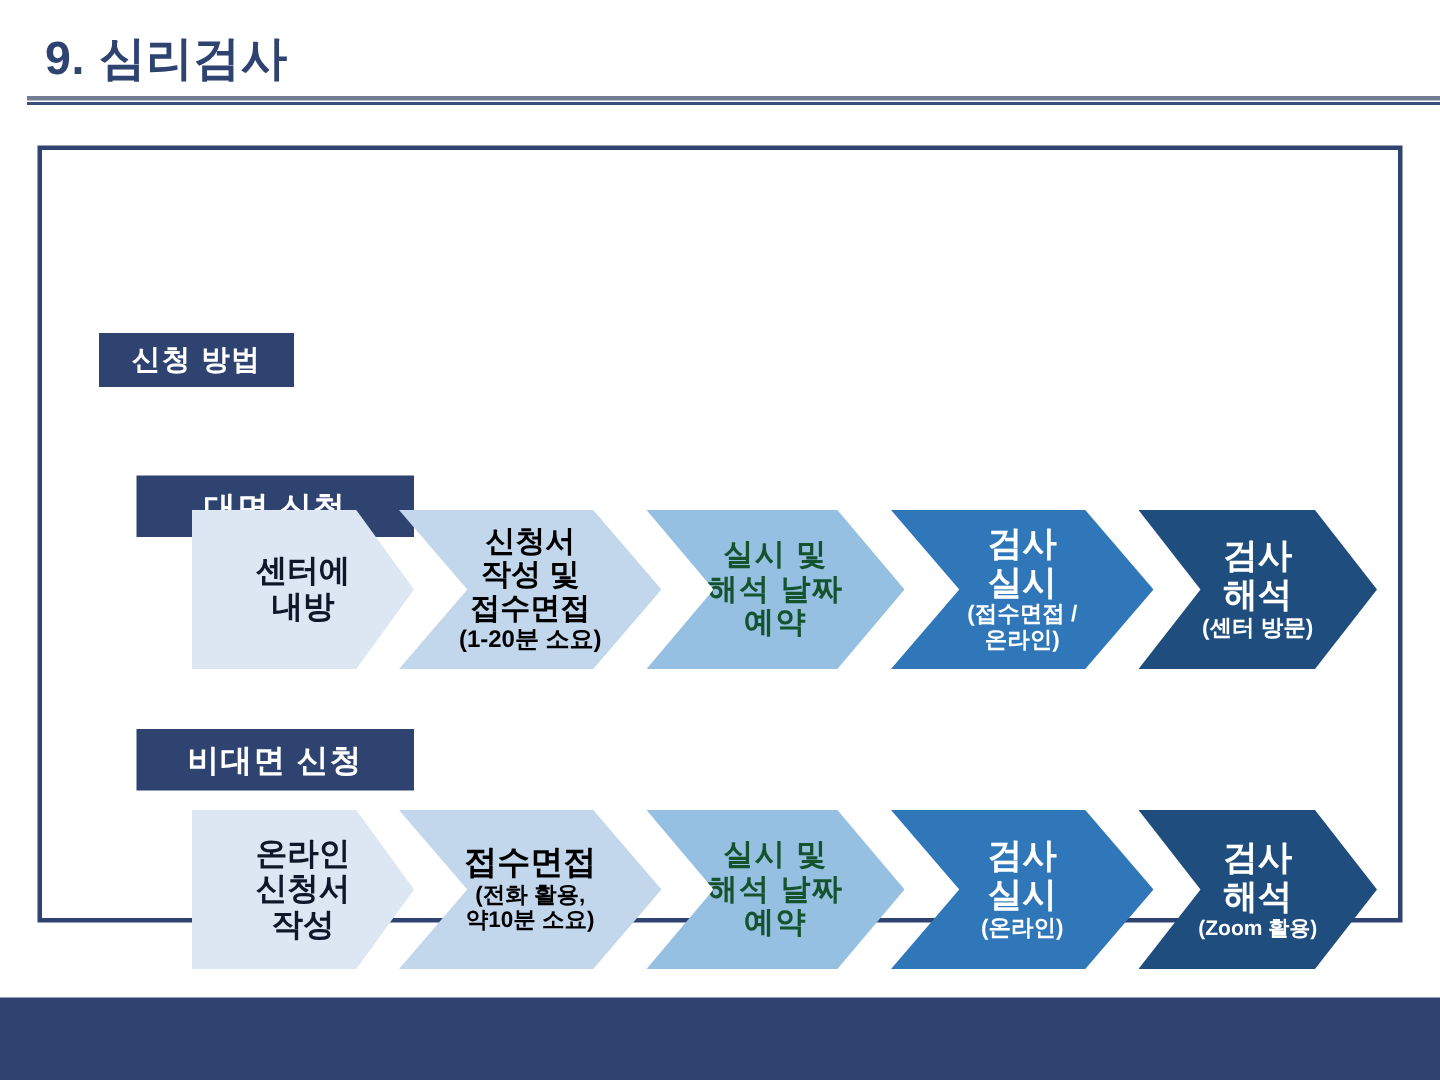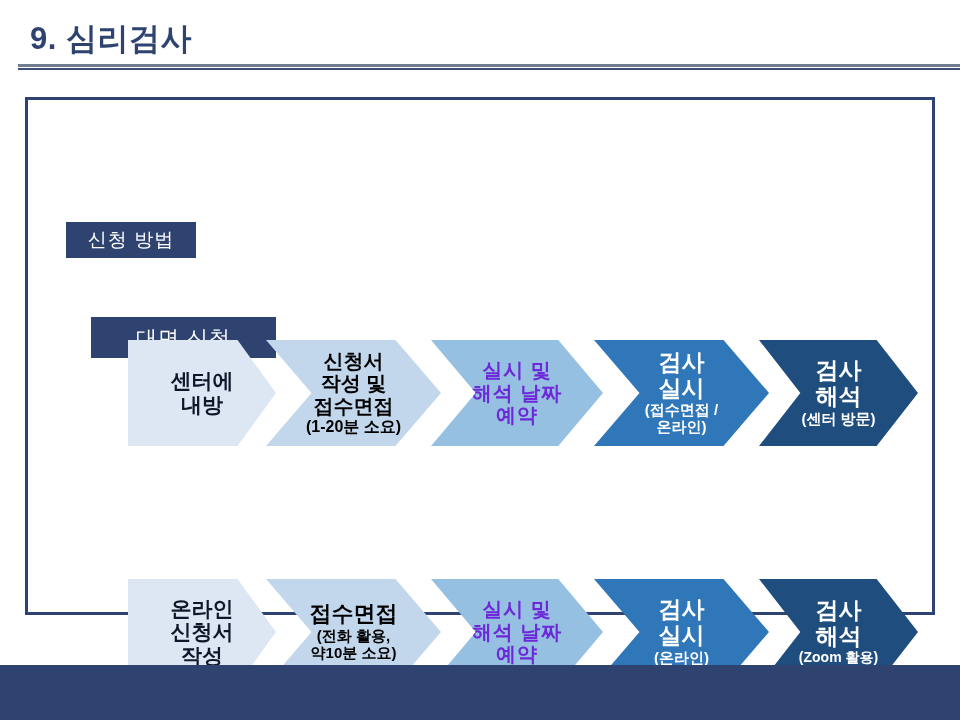--- a/index.html
+++ b/index.html
@@ -58,21 +58,21 @@
     border: 3px solid #2e4370;
     box-sizing: border-box;
     background: #ffffff;
   }
 
   
   .badge {
     position: absolute;
     background: #2e4370;
     color: #ffffff;
-    font-weight: normal;
+    font-weight: bold;
     display: flex;
     align-items: center;
     justify-content: center;
     box-sizing: border-box;
     letter-spacing: 1px;
   }
   #badge-method {
     left: 38px;
     top: 122px;
     width: 130px;
@@ -102,21 +102,20 @@
   }
   #flow-row-offline {
     left: 100px;
     top: 240px;
     width: 790px;
   }
   #flow-row-online {
     left: 100px;
     top: 440px;
     width: 790px;
-    margin-top: 39px;
   }
 
   .chev {
     position: absolute;
     top: 0;
     height: 106px;
     display: flex;
     flex-direction: column;
     align-items: center;
     justify-content: center;
@@ -153,21 +152,21 @@
   
   #r2-s1 { left: 0px;   width: 148px; }
   #r2-s2 { left: 138px; width: 175px; }
   #r2-s3 { left: 303px; width: 172px; }
   #r2-s4 { left: 466px; width: 175px; }
   #r2-s5 { left: 631px; width: 159px; }
 
   
   .tier-1 { background: #dce7f3; color: #0f172a; }
   .tier-2 { background: #c2d7ec; color: #000000; }
-  .tier-3 { background: #95c0e2; color: #6d28d9; }
+  .tier-3 { background: #95c0e2; color: #14532d; }
   .tier-4 { background: #2f77b9; color: #ffffff; }
   .tier-5 { background: #1f4d7e; color: #ffffff; }
 
   
   #r1-s1 .main { font-size: 21px; }
   #r1-s2 .main { font-size: 20px; }
   #r1-s2 .sub  { font-size: 16px; }
   #r1-s3 .main { font-size: 20px; letter-spacing: 1px; }
   #r1-s4 .main { font-size: 23px; }
   #r1-s4 .sub  { font-size: 15px; }
@@ -230,20 +229,21 @@
       <div class="sub">(접수면접 /
 온라인)</div>
     </div>
     <div class="chev mid tier-5" id="r1-s5">
       <div class="main">검사
 해석</div>
       <div class="sub">(센터 방문)</div>
     </div>
   </div>
 
+  <div class="badge" id="badge-online">비대면 신청</div>
 
   <div class="flow-row" id="flow-row-online">
     <div class="chev start tier-1" id="r2-s1">
       <div class="main">온라인
 신청서
 작성</div>
     </div>
     <div class="chev mid tier-2" id="r2-s2">
       <div class="main">접수면접</div>
       <div class="sub">(전화 활용,

